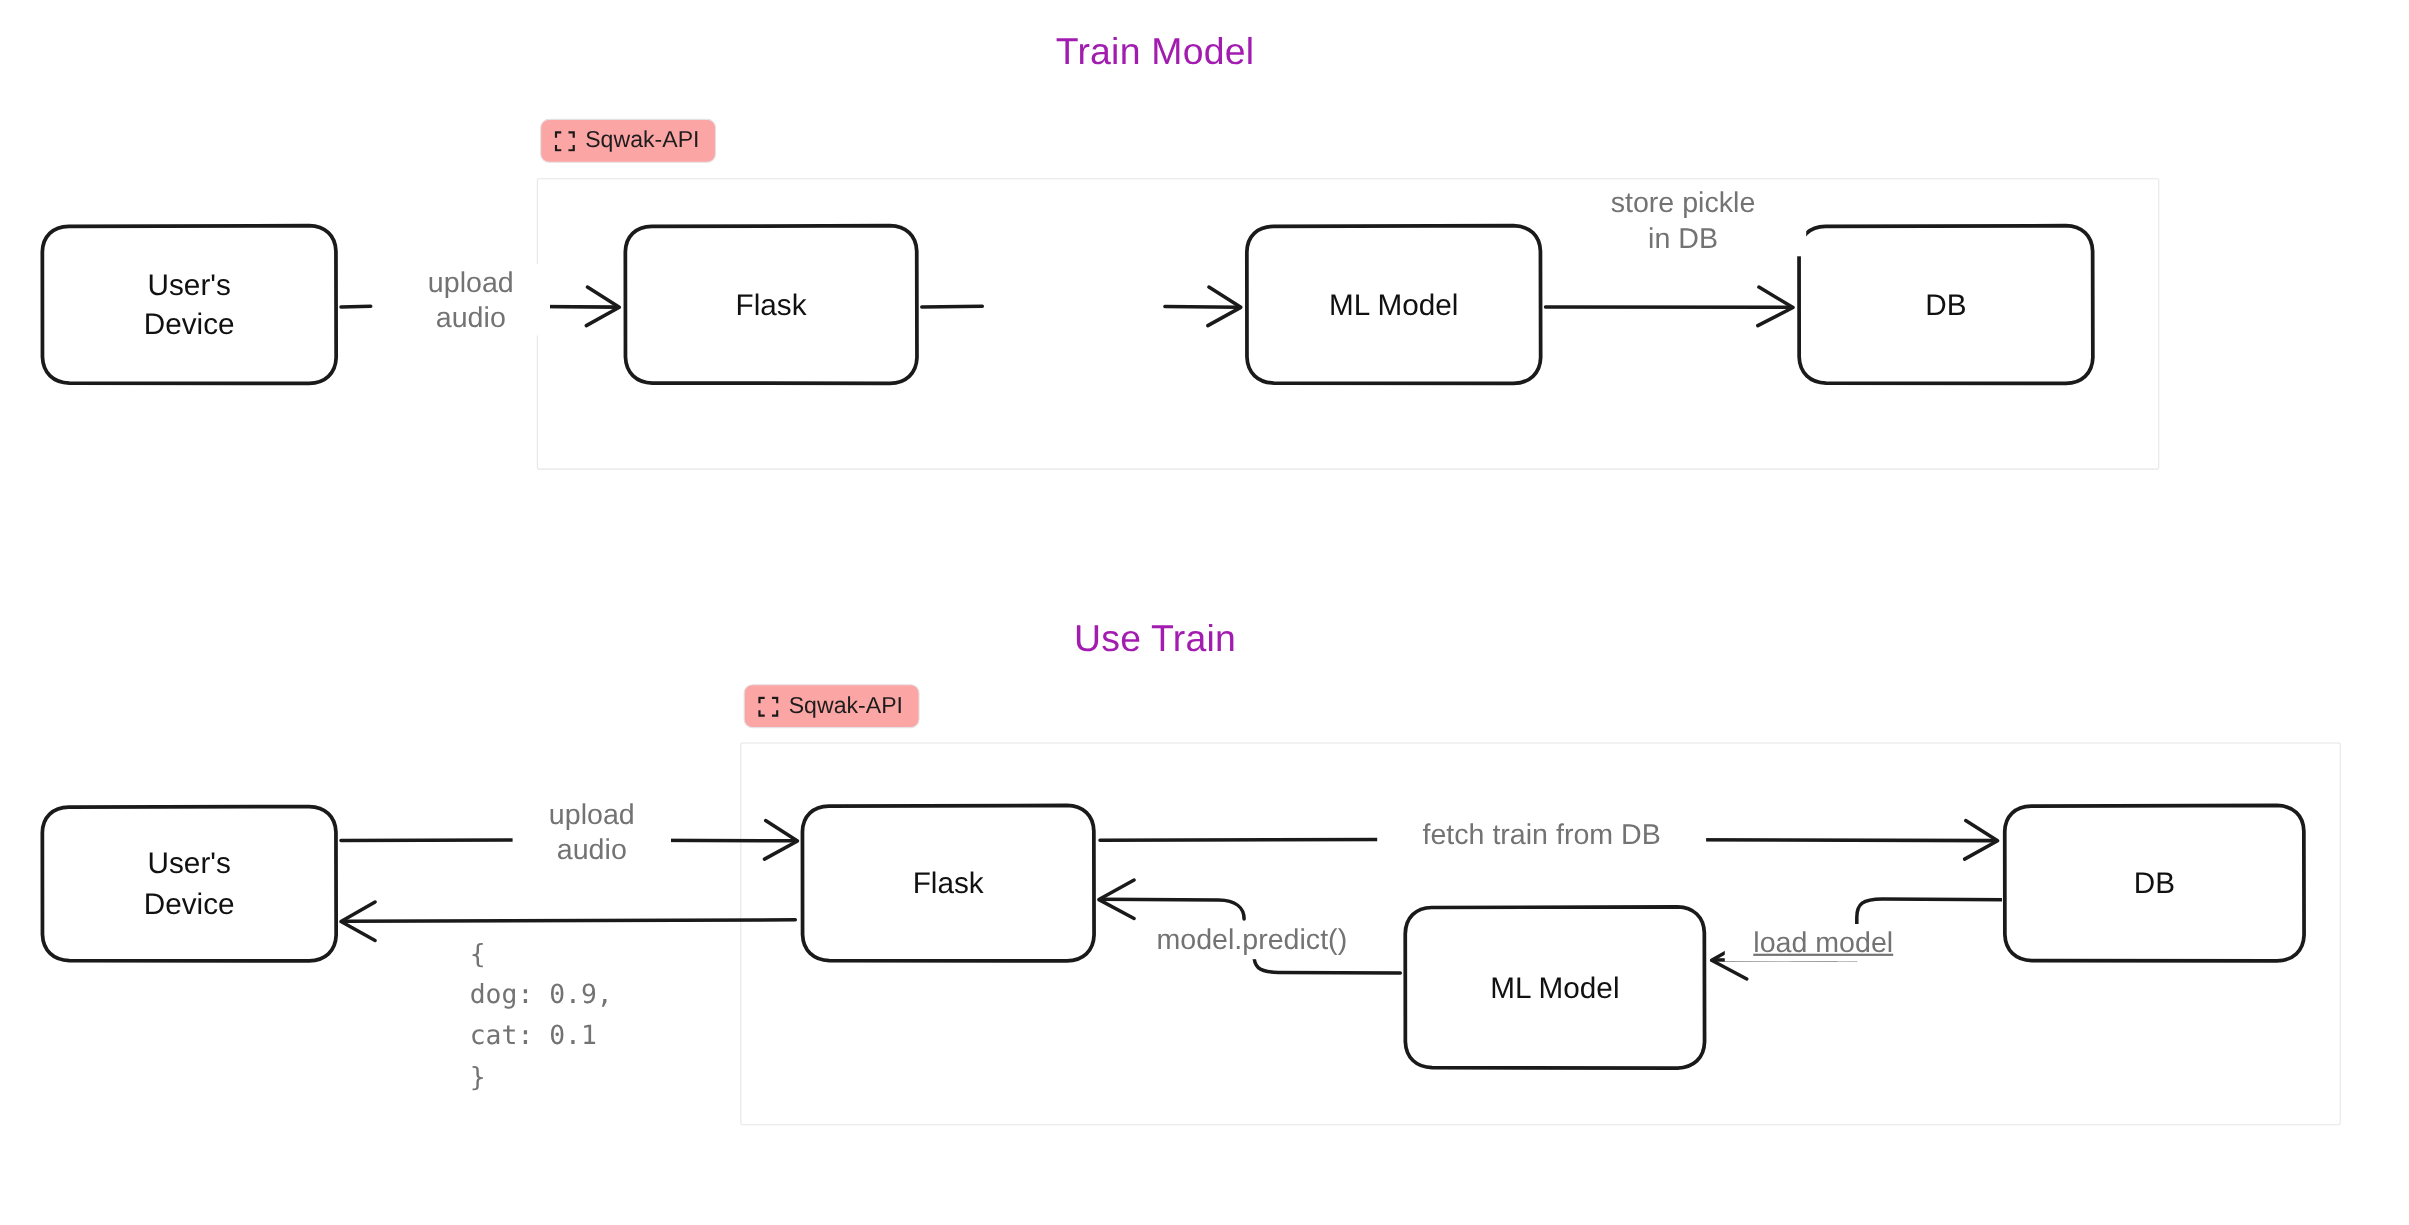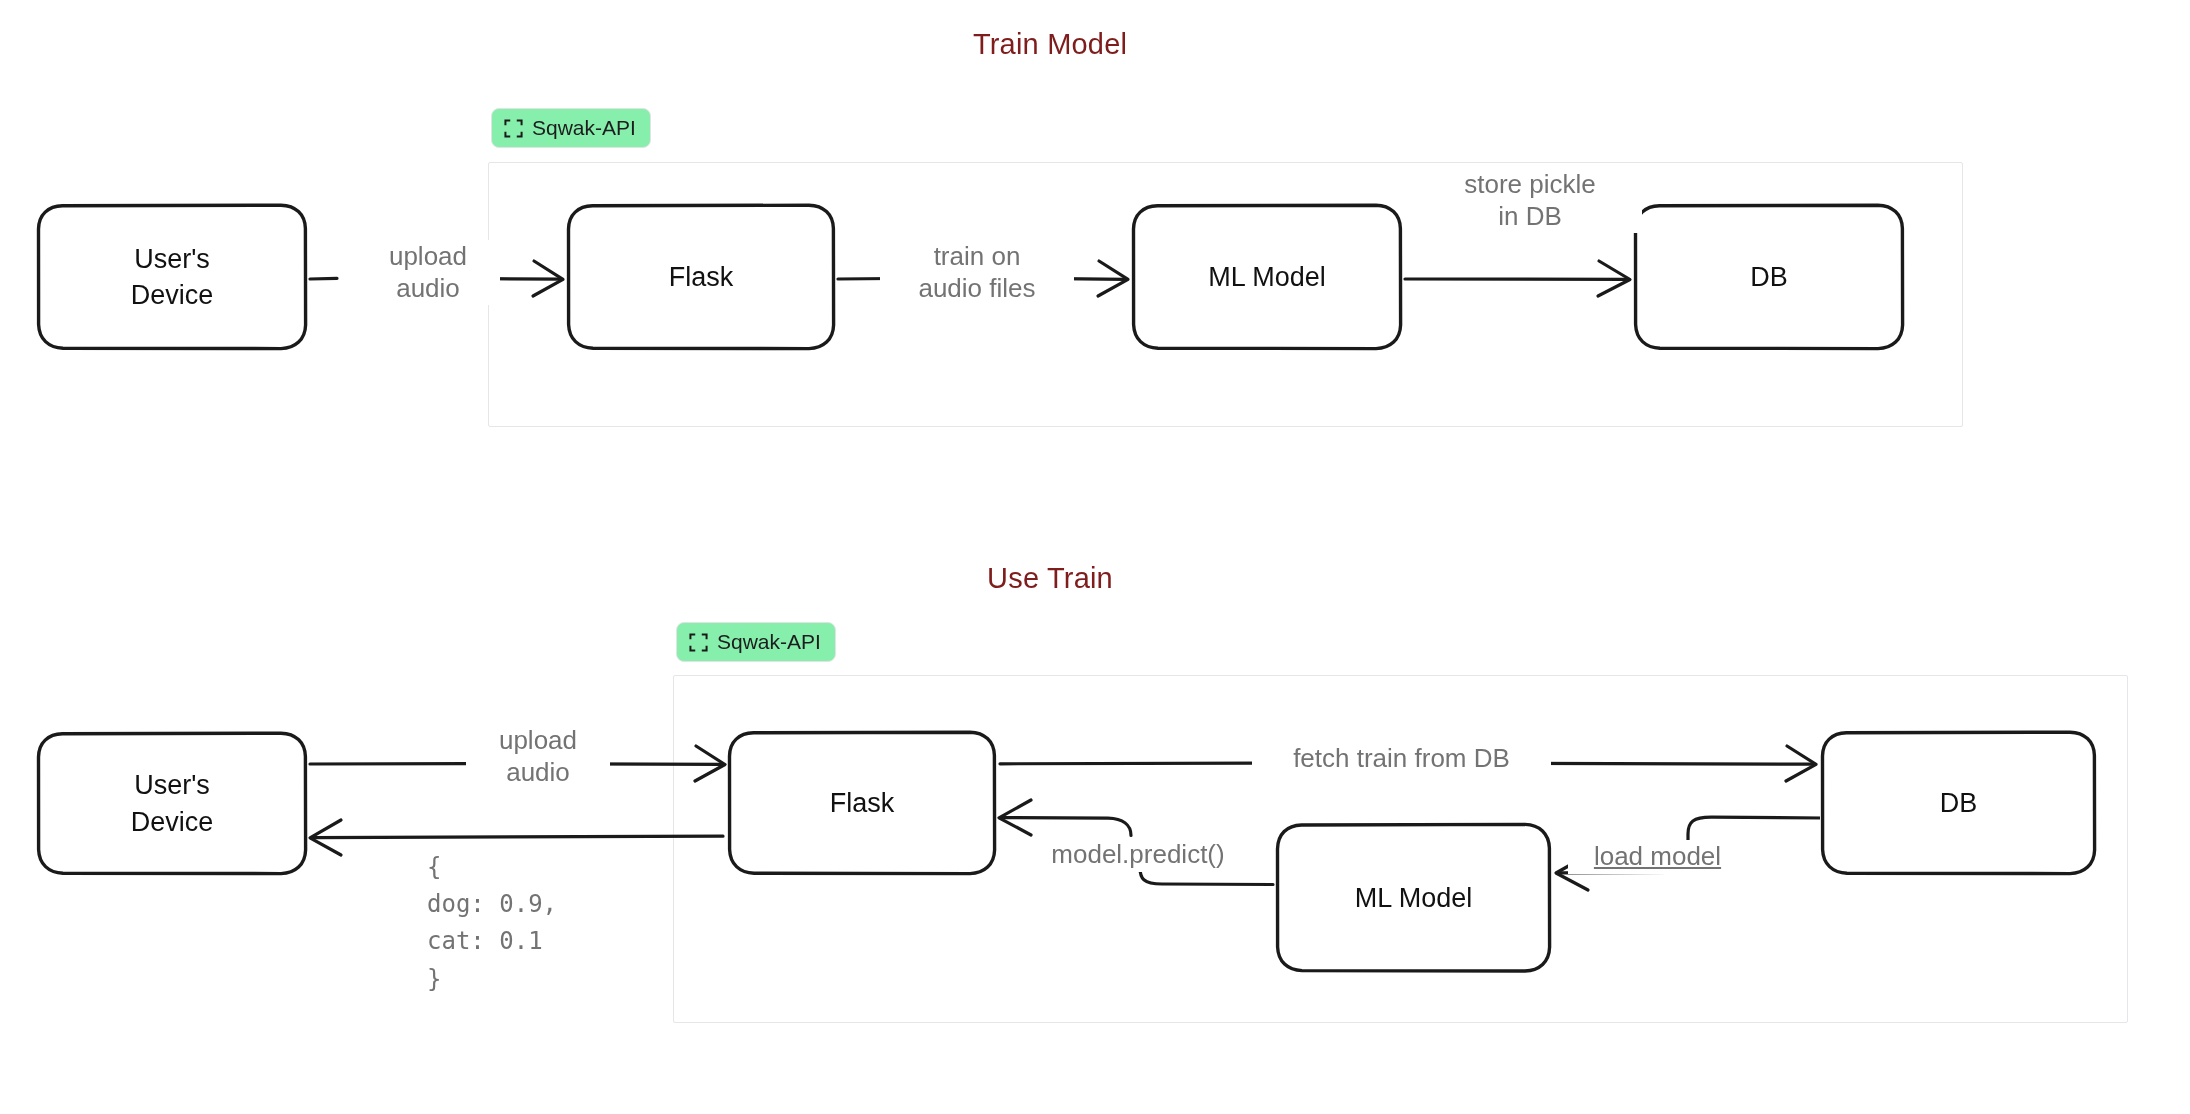--- a/index.html
+++ b/index.html
@@ -17,23 +17,23 @@
     position: relative;
     width: 2190px;
     height: 1114px;
     background: #ffffff;
     overflow: hidden;
   }
 
   
   .section-title {
     position: absolute;
-    font-size: 29px;
+    font-size: 34px;
     font-weight: 400;
-    color: #7f1d1d;
+    color: #a21caf;
     letter-spacing: 0.2px;
     white-space: nowrap;
     text-align: center;
   }
 
   
   .group-box {
     position: absolute;
     border: 1.5px solid #e6e6e8;
     background: #ffffff;
@@ -41,21 +41,21 @@
     box-sizing: border-box;
   }
   .group-label {
     position: absolute;
     display: flex;
     align-items: center;
     gap: 9px;
     padding: 7px 14px 7px 12px;
     border: 1.5px solid #e3e3e5;
     border-radius: 8px;
-    background: #86efac;
+    background: #fca5a5;
     font-size: 21px;
     color: #1d1d1d;
     box-sizing: border-box;
     white-space: nowrap;
     z-index: 4;
   }
   .group-label .glyph {
     width: 19px;
     height: 19px;
     flex: 0 0 auto;
@@ -193,22 +193,20 @@
     <path d="M1059 278.6 L 1126 279.3"></path>
     <path d="M1099 261 L 1128 279.4 L 1098 296"></path>
 
     <path d="M1405 279 L 1626 279.4"></path>
     <path d="M1599 261 L 1630 279.5 L 1598 296"></path>
   </svg>
 
   <div class="edge-label" style="left:356px; top:240px; width:130px;">upload
 audio</div>
 
-  <div class="edge-label" style="left:880px; top:240px; width:180px;">train on
-audio files</div>
 
   <div class="edge-label" style="left:1418px; top:168px; width:210px;">store pickle
 in DB</div>
 
   <div class="section-title" style="left:880px; top:562px; width:340px;">Use Train</div>
 
   <div class="group-box" style="left:673px; top:675px; width:1455px; height:348px;"></div>
 
   <div class="group-label" style="left:676px; top:622px;">
     <svg class="glyph" viewBox="0 0 20 20">

